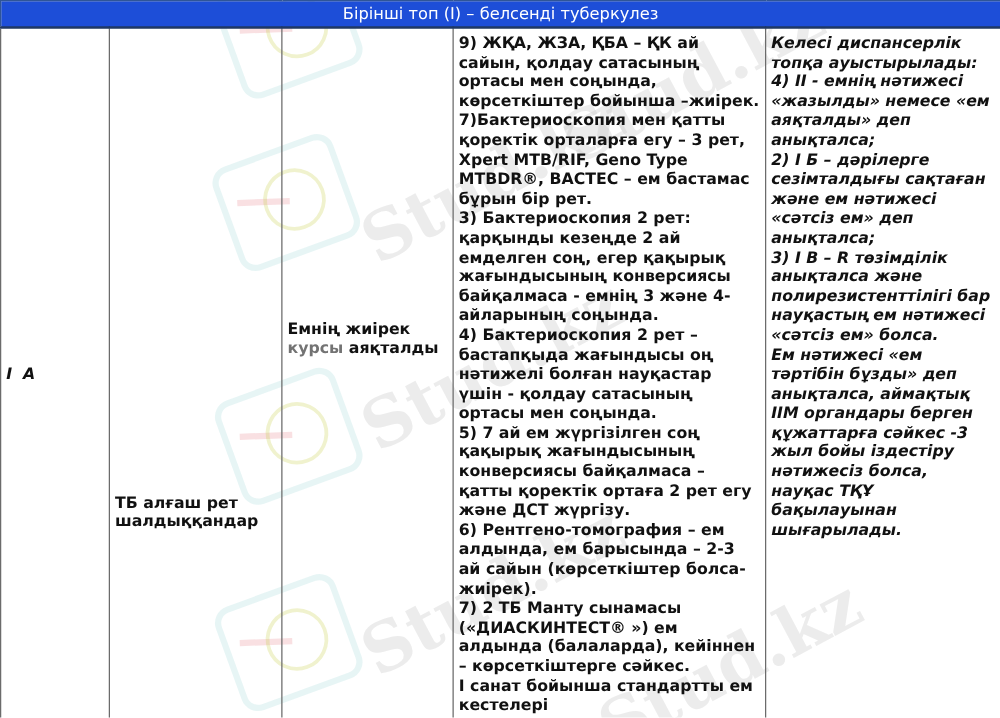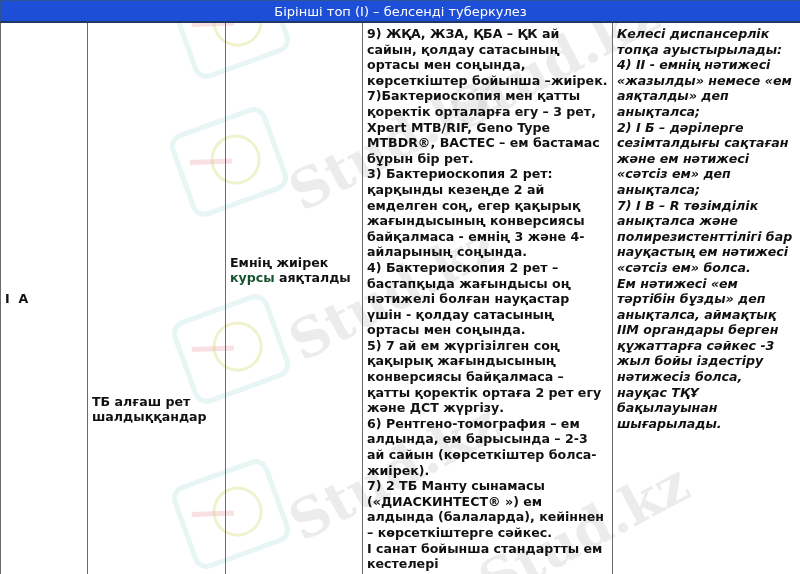--- a/index.html
+++ b/index.html
@@ -13,26 +13,26 @@
   .wm-logo::after { content:""; position:absolute; left:28px; top:14px; width:44px; height:44px;
              border-radius:50%; border:3px solid rgba(200,210,80,0.28); }
   .wm-logo::before { content:""; position:absolute; left:8px; top:30px; width:42px; height:5px;
              background:rgba(230,130,140,0.25); transform:rotate(18deg); }
   table { position:absolute; left:0; top:0; width:800px; height:574px; border-collapse:collapse;
           table-layout:fixed; z-index:1; }
   th.hdr { height:20px; background:#1d4ed8; color:#ffffff; font-weight:normal; font-size:13px;
            text-align:center; padding:0; border:1px solid #2f5597; border-bottom:2px solid #1f3864; }
   td { border:1.5px solid #6b6b6b; vertical-align:top; padding:3px 4px; font-size:12.6px;
        font-weight:bold; line-height:15.6px; color:#111; }
-  td.c1 { vertical-align:middle; }
+  td.c1 { vertical-align:middle;font-style:italic; }
   td.c2 { vertical-align:bottom; padding-bottom:150px; }
   td.c3 { vertical-align:middle; padding-bottom:60px; }
   td.c5 { background:transparent;font-style:italic; }
   .ln { display:block; }
-  .grey { color:#14532d; }
+  .grey { color:#737373; }
 </style>
 </head>
 <body>
 
 <div class="wm wm-logo" style="left:180px;top:-20px;"></div>
 <div class="wm wm-logo" style="left:178px;top:118px;"></div>
 <div class="wm wm-logo" style="left:180px;top:305px;"></div>
 <div class="wm wm-logo" style="left:180px;top:470px;"></div>
 <div class="wm wm-text" style="left:280px;top:110px;">Stud.kz</div>
 <div class="wm wm-text" style="left:280px;top:260px;">Stud.kz</div>
@@ -72,18 +72,18 @@
         <span class="ln">4) Бактериоскопия 2 рет – бастапқыда жағындысы оң нәтижелі болған науқастар үшін - қолдау сатасының ортасы мен соңында.</span>
         <span class="ln">5) 7 ай ем жүргізілген соң қақырық жағындысының конверсиясы байқалмаса – қатты қоректік ортаға 2 рет егу және ДСТ жүргізу.</span>
         <span class="ln">6) Рентгено-томография – ем алдында, ем барысында – 2-3 ай сайын (көрсеткіштер болса-жиірек).</span>
         <span class="ln">7) 2 ТБ Манту сынамасы («ДИАСКИНТЕСТ® ») ем алдында (балаларда), кейіннен – көрсеткіштерге сәйкес.</span>
         <span class="ln">І санат бойынша стандартты ем кестелері</span>
       </td>
       <td class="c5">
         <span class="ln">Келесі диспансерлік топқа ауыстырылады:</span>
         <span class="ln">4) ІІ - емнің нәтижесі «жазылды» немесе «ем аяқталды» деп анықталса;</span>
         <span class="ln">2) І Б – дәрілерге сезімталдығы сақтаған және ем нәтижесі «сәтсіз ем» деп анықталса;</span>
-        <span class="ln">7) І В – R төзімділік анықталса және полирезистенттілігі бар науқастың ем нәтижесі «сәтсіз ем» болса.</span>
+        <span class="ln">3) І В – R төзімділік анықталса және полирезистенттілігі бар науқастың ем нәтижесі «сәтсіз ем» болса.</span>
         <span class="ln">Ем нәтижесі «ем тәртібін бұзды» деп анықталса, аймақтық ІІМ органдары берген құжаттарға сәйкес -3 жыл бойы іздестіру нәтижесіз болса, науқас ТҚҰ бақылауынан шығарылады.</span>
       </td>
     </tr>
   </tbody>
 </table>
 
 </body></html>

